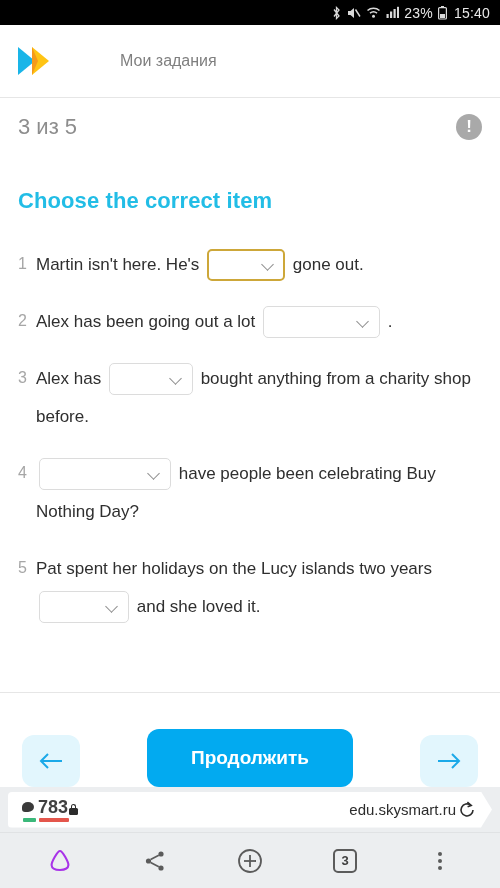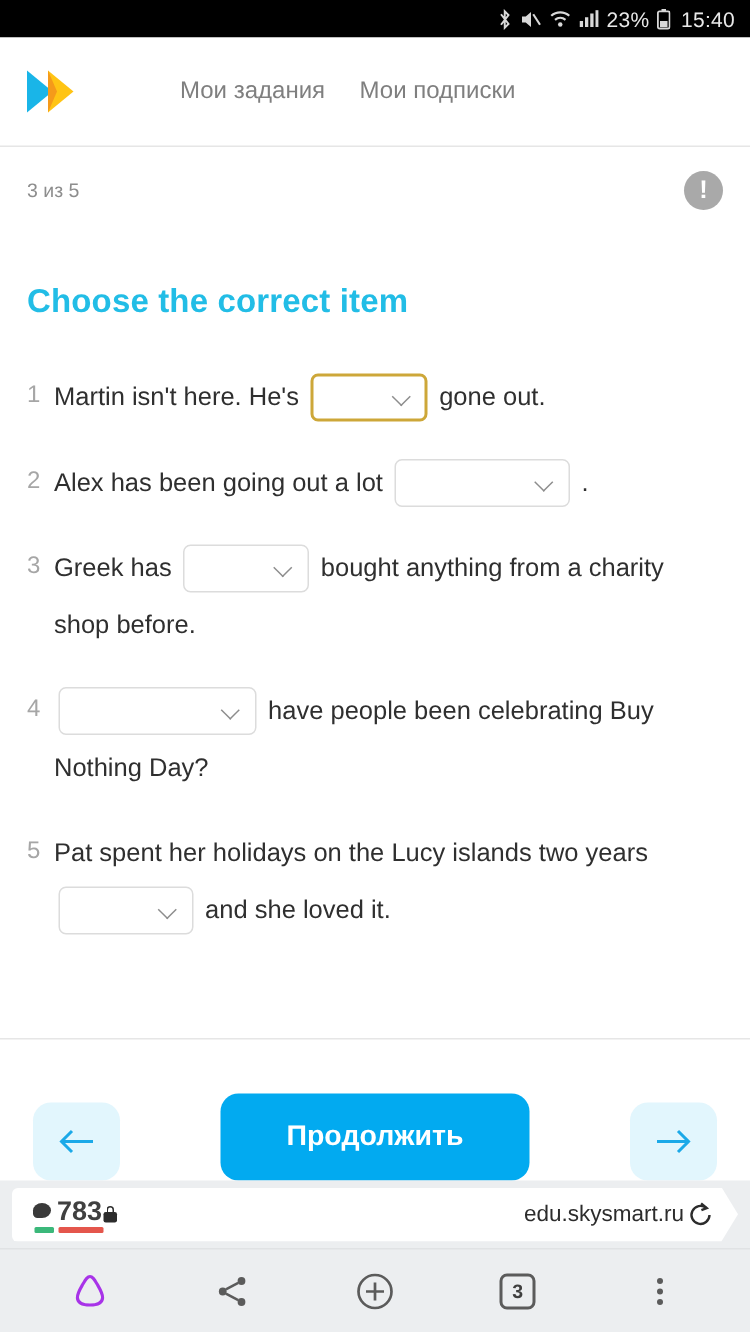--- a/index.html
+++ b/index.html
@@ -98,21 +98,21 @@
   .progress-row {
     height: 57px;
     flex: 0 0 auto;
     display: flex;
     align-items: center;
     justify-content: space-between;
     padding: 0 18px;
     background: #ffffff;
   }
   .progress-label {
-    font-size: 13px;
+    font-size: 22px;
     color: #8d8d8d;
   }
   .alert-badge {
     width: 26px;
     height: 26px;
     border-radius: 50%;
     background: #a9a9a9;
     display: flex;
     align-items: center;
     justify-content: center;
@@ -404,21 +404,20 @@
   </div>
 
   <div class="site-header">
     <div class="logo">
       <span class="tri tri-blue"></span>
       <span class="tri tri-yellow"></span>
       <span class="tri tri-overlap"></span>
     </div>
     <div class="nav-tabs">
       <div class="nav-tab">Мои задания</div>
-      <div class="nav-tab">Мои подписки</div>
     </div>
   </div>
 
   <div class="progress-row">
     <div class="progress-label">3 из 5</div>
     <div class="alert-badge">!</div>
   </div>
 
   <div class="task-body">
     <div class="task-title">Choose the correct item</div>
@@ -432,21 +431,21 @@
         </div>
         <div class="q-row">
           <div class="q-num">2</div>
           <div class="q-content"><span class="txt">Alex has been going out a lot </span><span class="dd" style="width: 117px;">
               <span style="flex: 1 1 auto; font-size: 16px; padding-left: 8px;"></span>
               <span class="chev"></span>
             </span><span class="txt"> .</span></div>
         </div>
         <div class="q-row">
           <div class="q-num">3</div>
-          <div class="q-content"><span class="txt">Greek has </span><span class="dd" style="width: 84px;">
+          <div class="q-content"><span class="txt">Alex has </span><span class="dd" style="width: 84px;">
               <span style="flex: 1 1 auto; font-size: 16px; padding-left: 8px;"></span>
               <span class="chev"></span>
             </span><span class="txt"> bought anything from a charity shop before.</span></div>
         </div>
         <div class="q-row">
           <div class="q-num">4</div>
           <div class="q-content"><span class="dd" style="width: 132px;">
               <span style="flex: 1 1 auto; font-size: 16px; padding-left: 8px;"></span>
               <span class="chev"></span>
             </span><span class="txt"> have people been celebrating Buy Nothing Day?</span></div>

